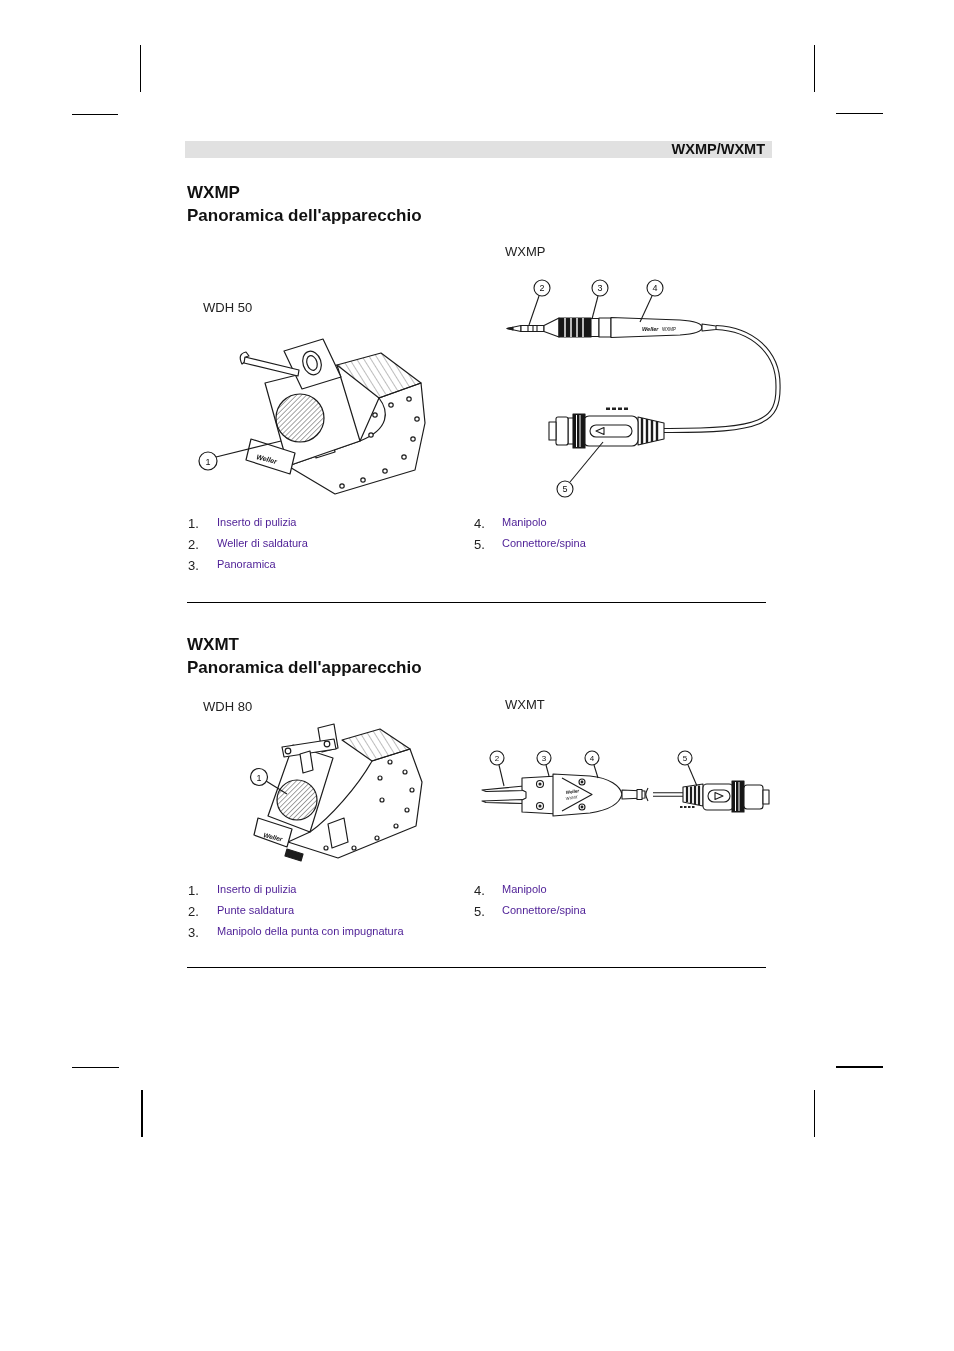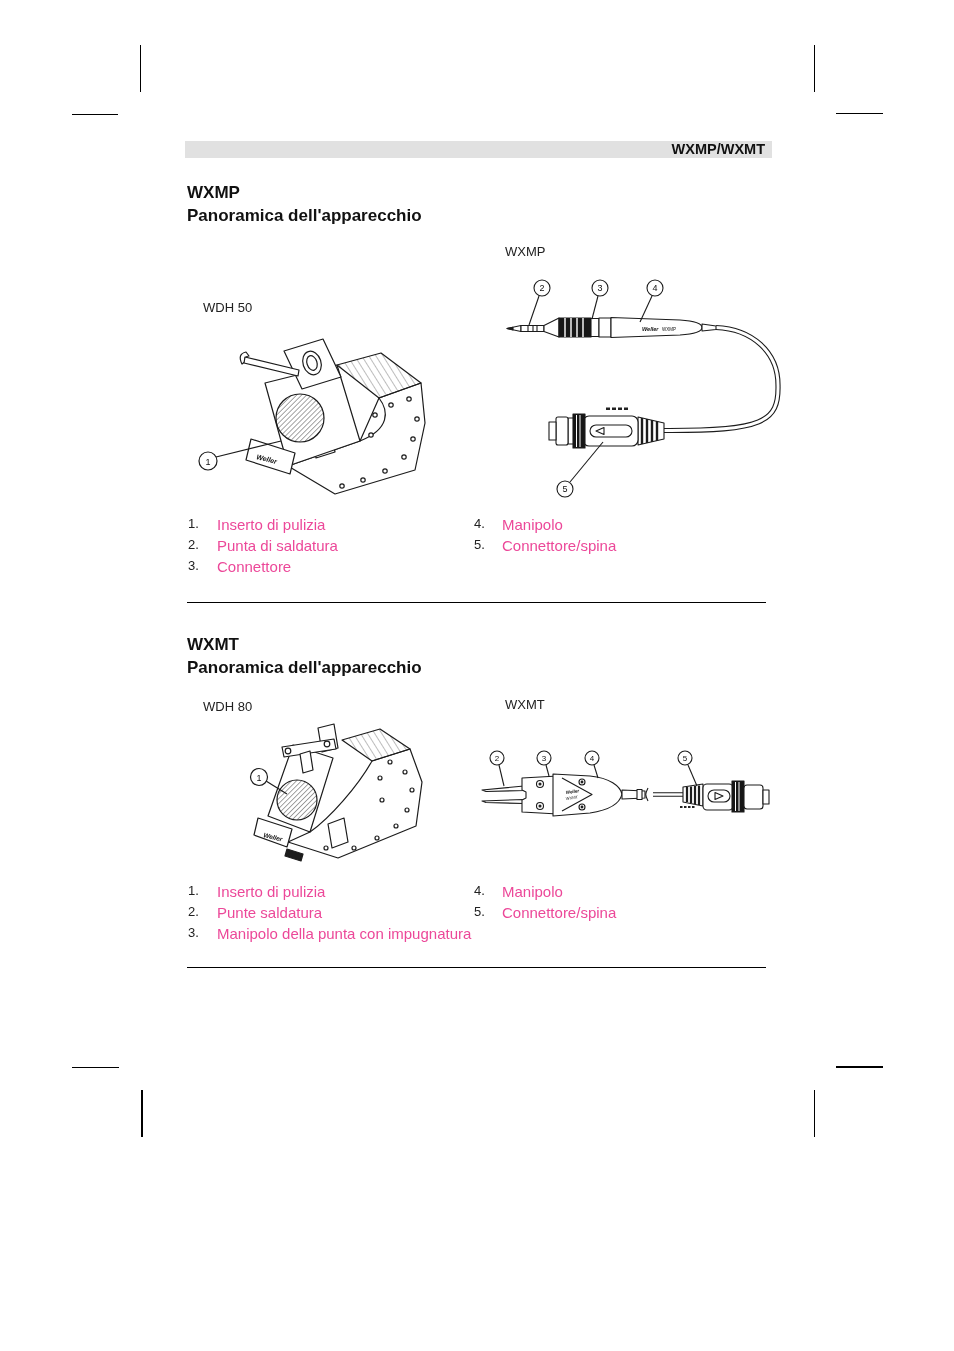--- a/index.html
+++ b/index.html
@@ -6,21 +6,21 @@
   .page{position:relative;width:954px;height:1351px;background:#ffffff;overflow:hidden;
         font-family:"Liberation Sans",sans-serif;color:#1b1b1b;}
   .abs{position:absolute;}
   .crop{position:absolute;background:#000;}
   .hbar{position:absolute;left:185px;top:141px;width:587px;height:17px;background:#e1e1e1;
         font-size:14.5px;font-weight:bold;line-height:17px;text-align:right;padding-right:7px;
         box-sizing:border-box;color:#111;}
   .title{font-size:17px;font-weight:bold;color:#111;}
   .figlabel{font-size:13px;color:#222;}
   .legend-num{font-size:13px;color:#222;}
-  .legend-label{font-size:15px;color:#ec4899;}
+  .legend-label{font-size:11px;color:#4c1d95;}
   .rule{position:absolute;height:1px;background:#000;}
   svg{position:absolute;overflow:visible;}
   svg text{font-family:"Liberation Sans",sans-serif;fill:#111;}
 </style>
 </head>
 <body>
 
 <div class="page">
 
   <div class="crop" style="left:140px;top:45px;width:1px;height:47px"></div>
@@ -142,23 +142,23 @@
     <text x="120" y="21" text-anchor="middle" font-size="9">3</text>
     <text x="175" y="21" text-anchor="middle" font-size="9">4</text>
     <text x="85" y="222" text-anchor="middle" font-size="9">5</text>
     <text x="162" y="60.5" font-size="5.5" font-weight="bold" font-style="italic">Weller</text>
     <text x="182" y="60.5" font-size="4.5">WXMP</text>
   </svg>
 
   <div class="abs legend-num" style="left:188px;top:516px">1.</div>
   <div class="abs legend-label" style="left:217px;top:516px">Inserto di pulizia</div>
   <div class="abs legend-num" style="left:188px;top:537px">2.</div>
-  <div class="abs legend-label" style="left:217px;top:537px">Punta di saldatura</div>
+  <div class="abs legend-label" style="left:217px;top:537px">Weller di saldatura</div>
   <div class="abs legend-num" style="left:188px;top:558px">3.</div>
-  <div class="abs legend-label" style="left:217px;top:558px">Connettore</div>
+  <div class="abs legend-label" style="left:217px;top:558px">Panoramica</div>
   <div class="abs legend-num" style="left:474px;top:516px">4.</div>
   <div class="abs legend-label" style="left:502px;top:516px">Manipolo</div>
   <div class="abs legend-num" style="left:474px;top:537px">5.</div>
   <div class="abs legend-label" style="left:502px;top:537px">Connettore/spina</div>
 
   <div class="rule" style="left:187px;top:602px;width:579px"></div>
 
   <div class="abs title" style="left:187px;top:635px">WXMT</div>
   <div class="abs title" style="left:187px;top:658px">Panoramica dell'apparecchio</div>
   <div class="abs figlabel" style="left:505px;top:697px">WXMT</div>

